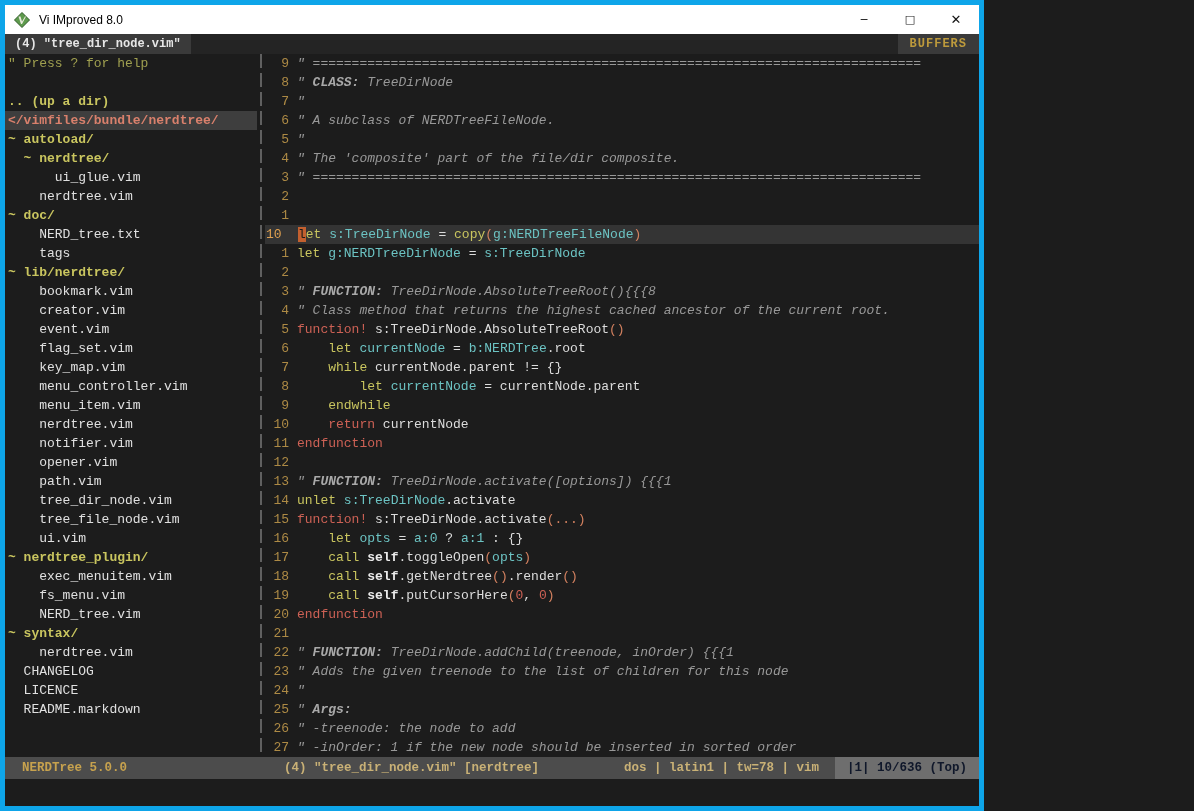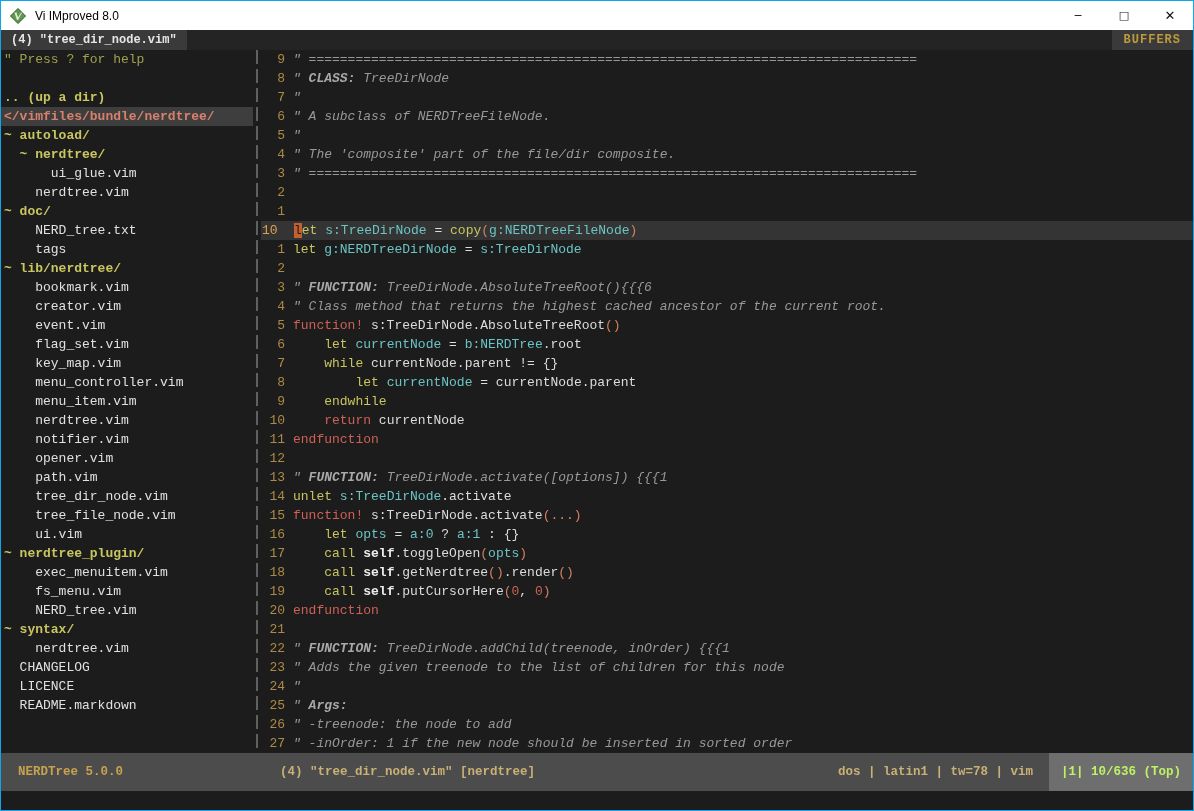--- a/index.html
+++ b/index.html
@@ -1,18 +1,18 @@
 <!DOCTYPE html>
 <html><head>
 <meta charset="utf-8">
 <style>
   html,body{margin:0;padding:0;}
   body{width:1194px;height:811px;background:#1c1c1c;overflow:hidden;}
-  .window{width:1194px;height:811px;display:flex;flex-direction:column;background:#1c1c1c;
-          border:1px solid #0ea5e9;box-sizing:border-box;}
+  .window{width:984px;height:811px;display:flex;flex-direction:column;background:#1c1c1c;
+          border:5px solid #0ea5e9;box-sizing:border-box;}
 
   
   .titlebar{flex:0 0 29px;background:#ffffff;display:flex;align-items:center;padding-left:9px;}
   .titlebar .title{font:12px "Liberation Sans",sans-serif;color:#000;margin-left:9px;}
   .win-controls{margin-left:auto;display:flex;height:100%;}
   .win-btn{width:46px;height:100%;display:flex;align-items:center;justify-content:center;
            color:#111;font:11px "DejaVu Sans",sans-serif;cursor:default;}
   .win-btn.close{font-size:13px;}
 
   
@@ -59,21 +59,21 @@
   .code span.cursor{background:#c3602f;color:#1a1a1a;}
 
   
   .statusbar{flex:0 0 21px;background:#4c4c4c;display:flex;align-items:stretch;
              font:bold 12.5px "Liberation Mono","DejaVu Sans Mono",monospace;}
   .status-nerdtree{flex:0 0 254px;color:#c7a24e;display:flex;align-items:center;padding-left:17px;white-space:pre;}
   .status-main{flex:1;display:flex;align-items:stretch;color:#c9b176;}
   .status-file{display:flex;align-items:center;padding-left:8px;white-space:pre;}
   .status-right{margin-left:auto;display:flex;align-items:stretch;}
   .status-format{display:flex;align-items:center;padding-right:16px;white-space:pre;}
-  .status-pos{background:#6e6e6e;color:#bef264;display:flex;align-items:center;padding:12px 12px;white-space:pre;}
+  .status-pos{background:#6e6e6e;color:#0f172a;display:flex;align-items:center;padding:4px 12px;white-space:pre;}
 
   
   .cmdline{flex:1;background:#1c1c1c;}
 </style>
 </head>
 <body>
 
 <div class="window">
 
   <div class="titlebar">
@@ -183,21 +183,21 @@
           <div class="row">
             <span class="lnum">1</span>
             <span class="code"><span class="kw">let</span><span class="pl"> </span><span class="var">g:NERDTreeDirNode</span><span class="pl"> = </span><span class="var">s:TreeDirNode</span></span>
           </div>
           <div class="row">
             <span class="lnum">2</span>
             <span class="code"></span>
           </div>
           <div class="row">
             <span class="lnum">3</span>
-            <span class="code"><span class="cm">" </span><span class="ct">FUNCTION:</span><span class="cm"> TreeDirNode.AbsoluteTreeRoot(){{{6</span></span>
+            <span class="code"><span class="cm">" </span><span class="ct">FUNCTION:</span><span class="cm"> TreeDirNode.AbsoluteTreeRoot(){{{8</span></span>
           </div>
           <div class="row">
             <span class="lnum">4</span>
             <span class="code"><span class="cm">" Class method that returns the highest cached ancestor of the current root.</span></span>
           </div>
           <div class="row">
             <span class="lnum">5</span>
             <span class="code"><span class="st">function!</span><span class="pl"> s:TreeDirNode.AbsoluteTreeRoot</span><span class="par">()</span></span>
           </div>
           <div class="row">

